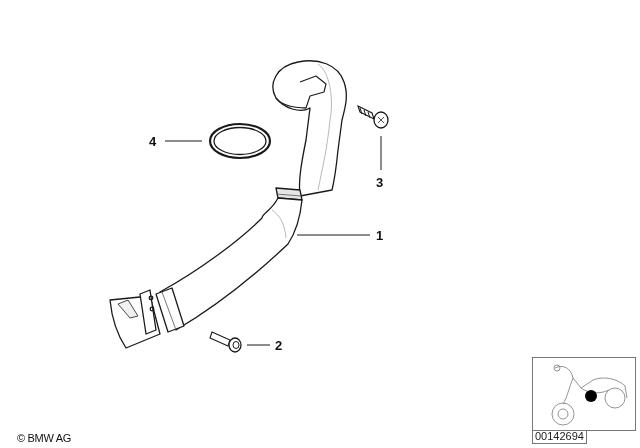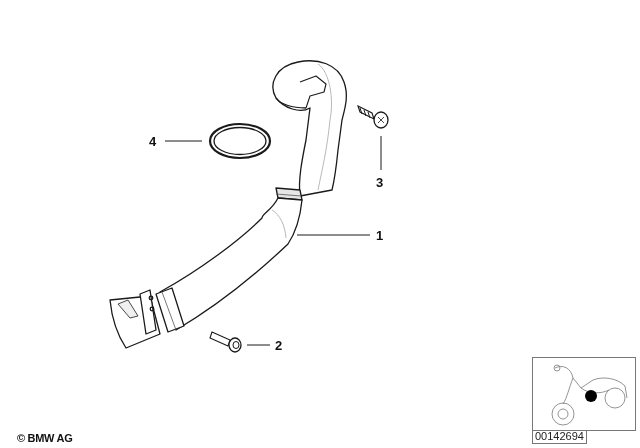--- a/index.html
+++ b/index.html
@@ -1,19 +1,19 @@
 <!DOCTYPE html>
 <html><head>
   <meta charset="utf-8">
   <style>
     html, body { margin: 0; padding: 0; background: #ffffff; }
     body { width: 640px; height: 448px; position: relative; overflow: hidden; font-family: "Liberation Sans", sans-serif; }
     .diagram { position: absolute; left: 0; top: 0; width: 640px; height: 448px; }
     .callout { position: absolute; font-weight: bold; font-size: 13px; color: #111; line-height: 1; }
-    .copyright { position: absolute; left: 17px; top: 433px; font-size: 11px; font-weight: bold; color: #111; letter-spacing: -0.3px; line-height: 1; }
+    .copyright { position: absolute; left: 17px; top: 433px; font-size: 11px; font-weight: normal; color: #111; letter-spacing: -0.3px; line-height: 1; }
     .thumb { position: absolute; left: 532px; top: 357px; width: 124px; height: 86px; }
     .thumb-frame { position: absolute; left: 0; top: 0; width: 102px; height: 72px; border: 1px solid #777; }
     .thumb-id { position: absolute; left: 0; top: 73px; height: 13px; padding: 0 2px; border: 1px solid #777; border-top: none; font-size: 11px; color: #222; line-height: 13px; }
   </style>
 </head>
 <body>
 
 <svg class="diagram" viewBox="0 0 640 448" xmlns="http://www.w3.org/2000/svg">
 
   <g fill="none" stroke="#1a1a1a">

